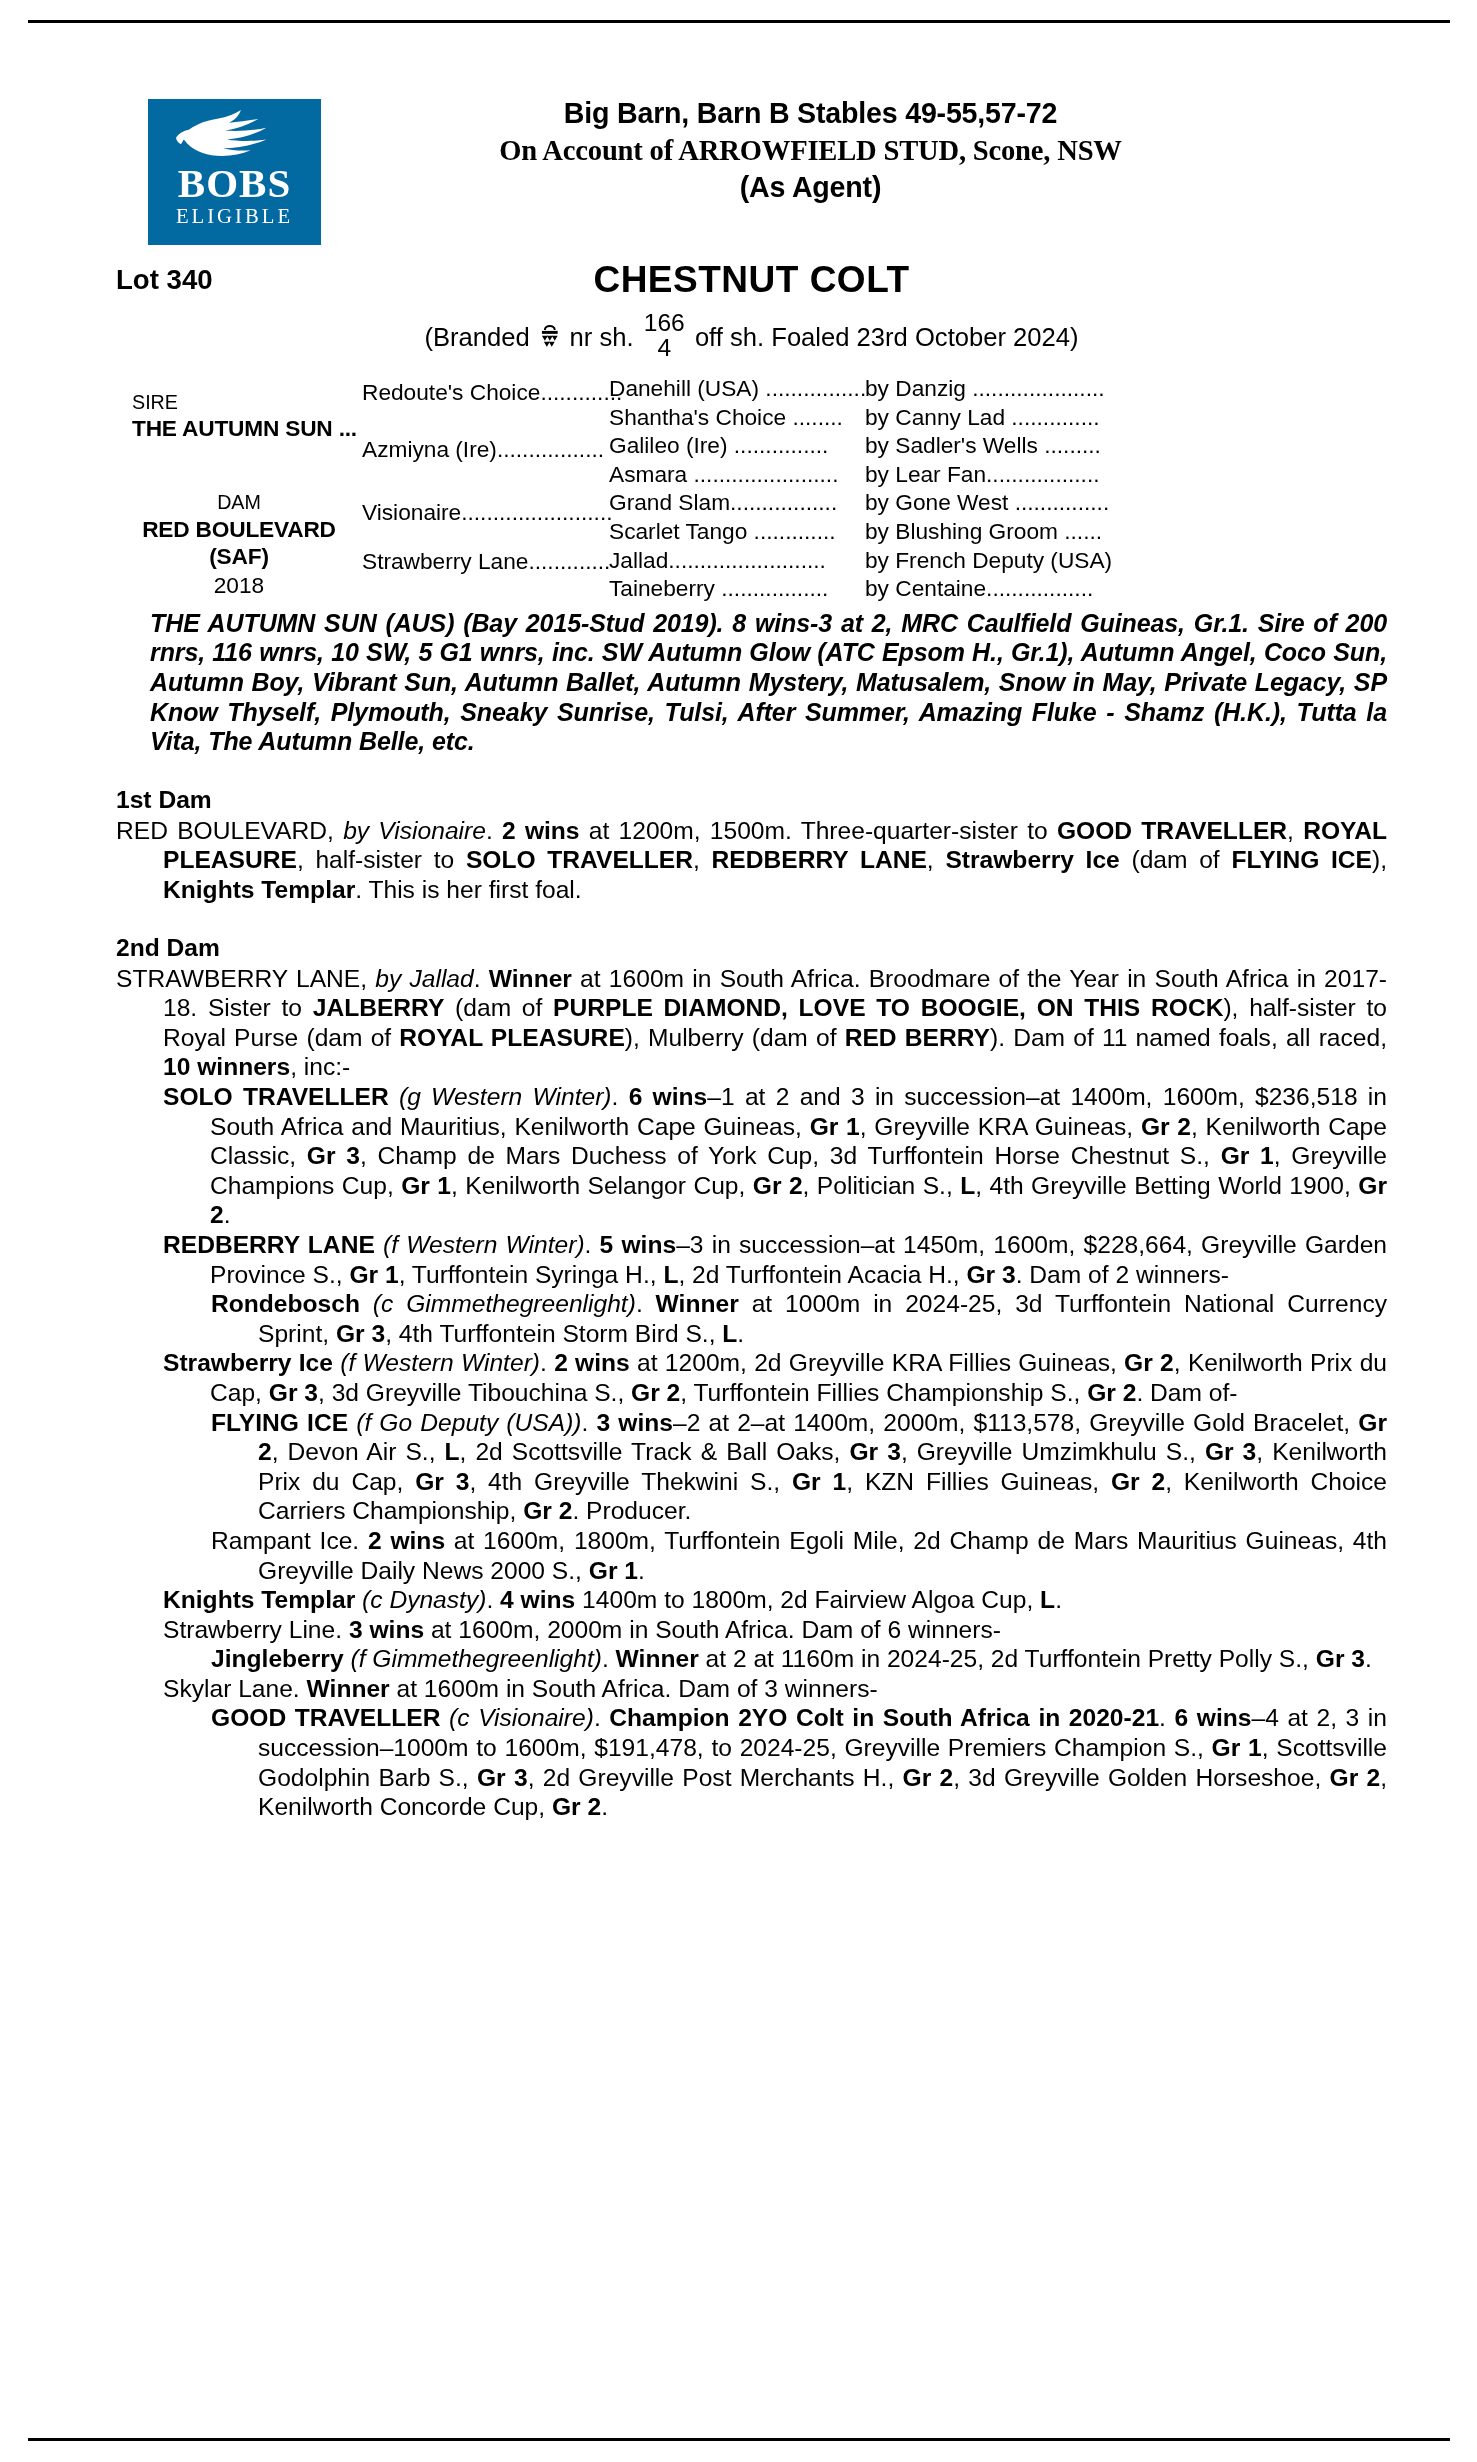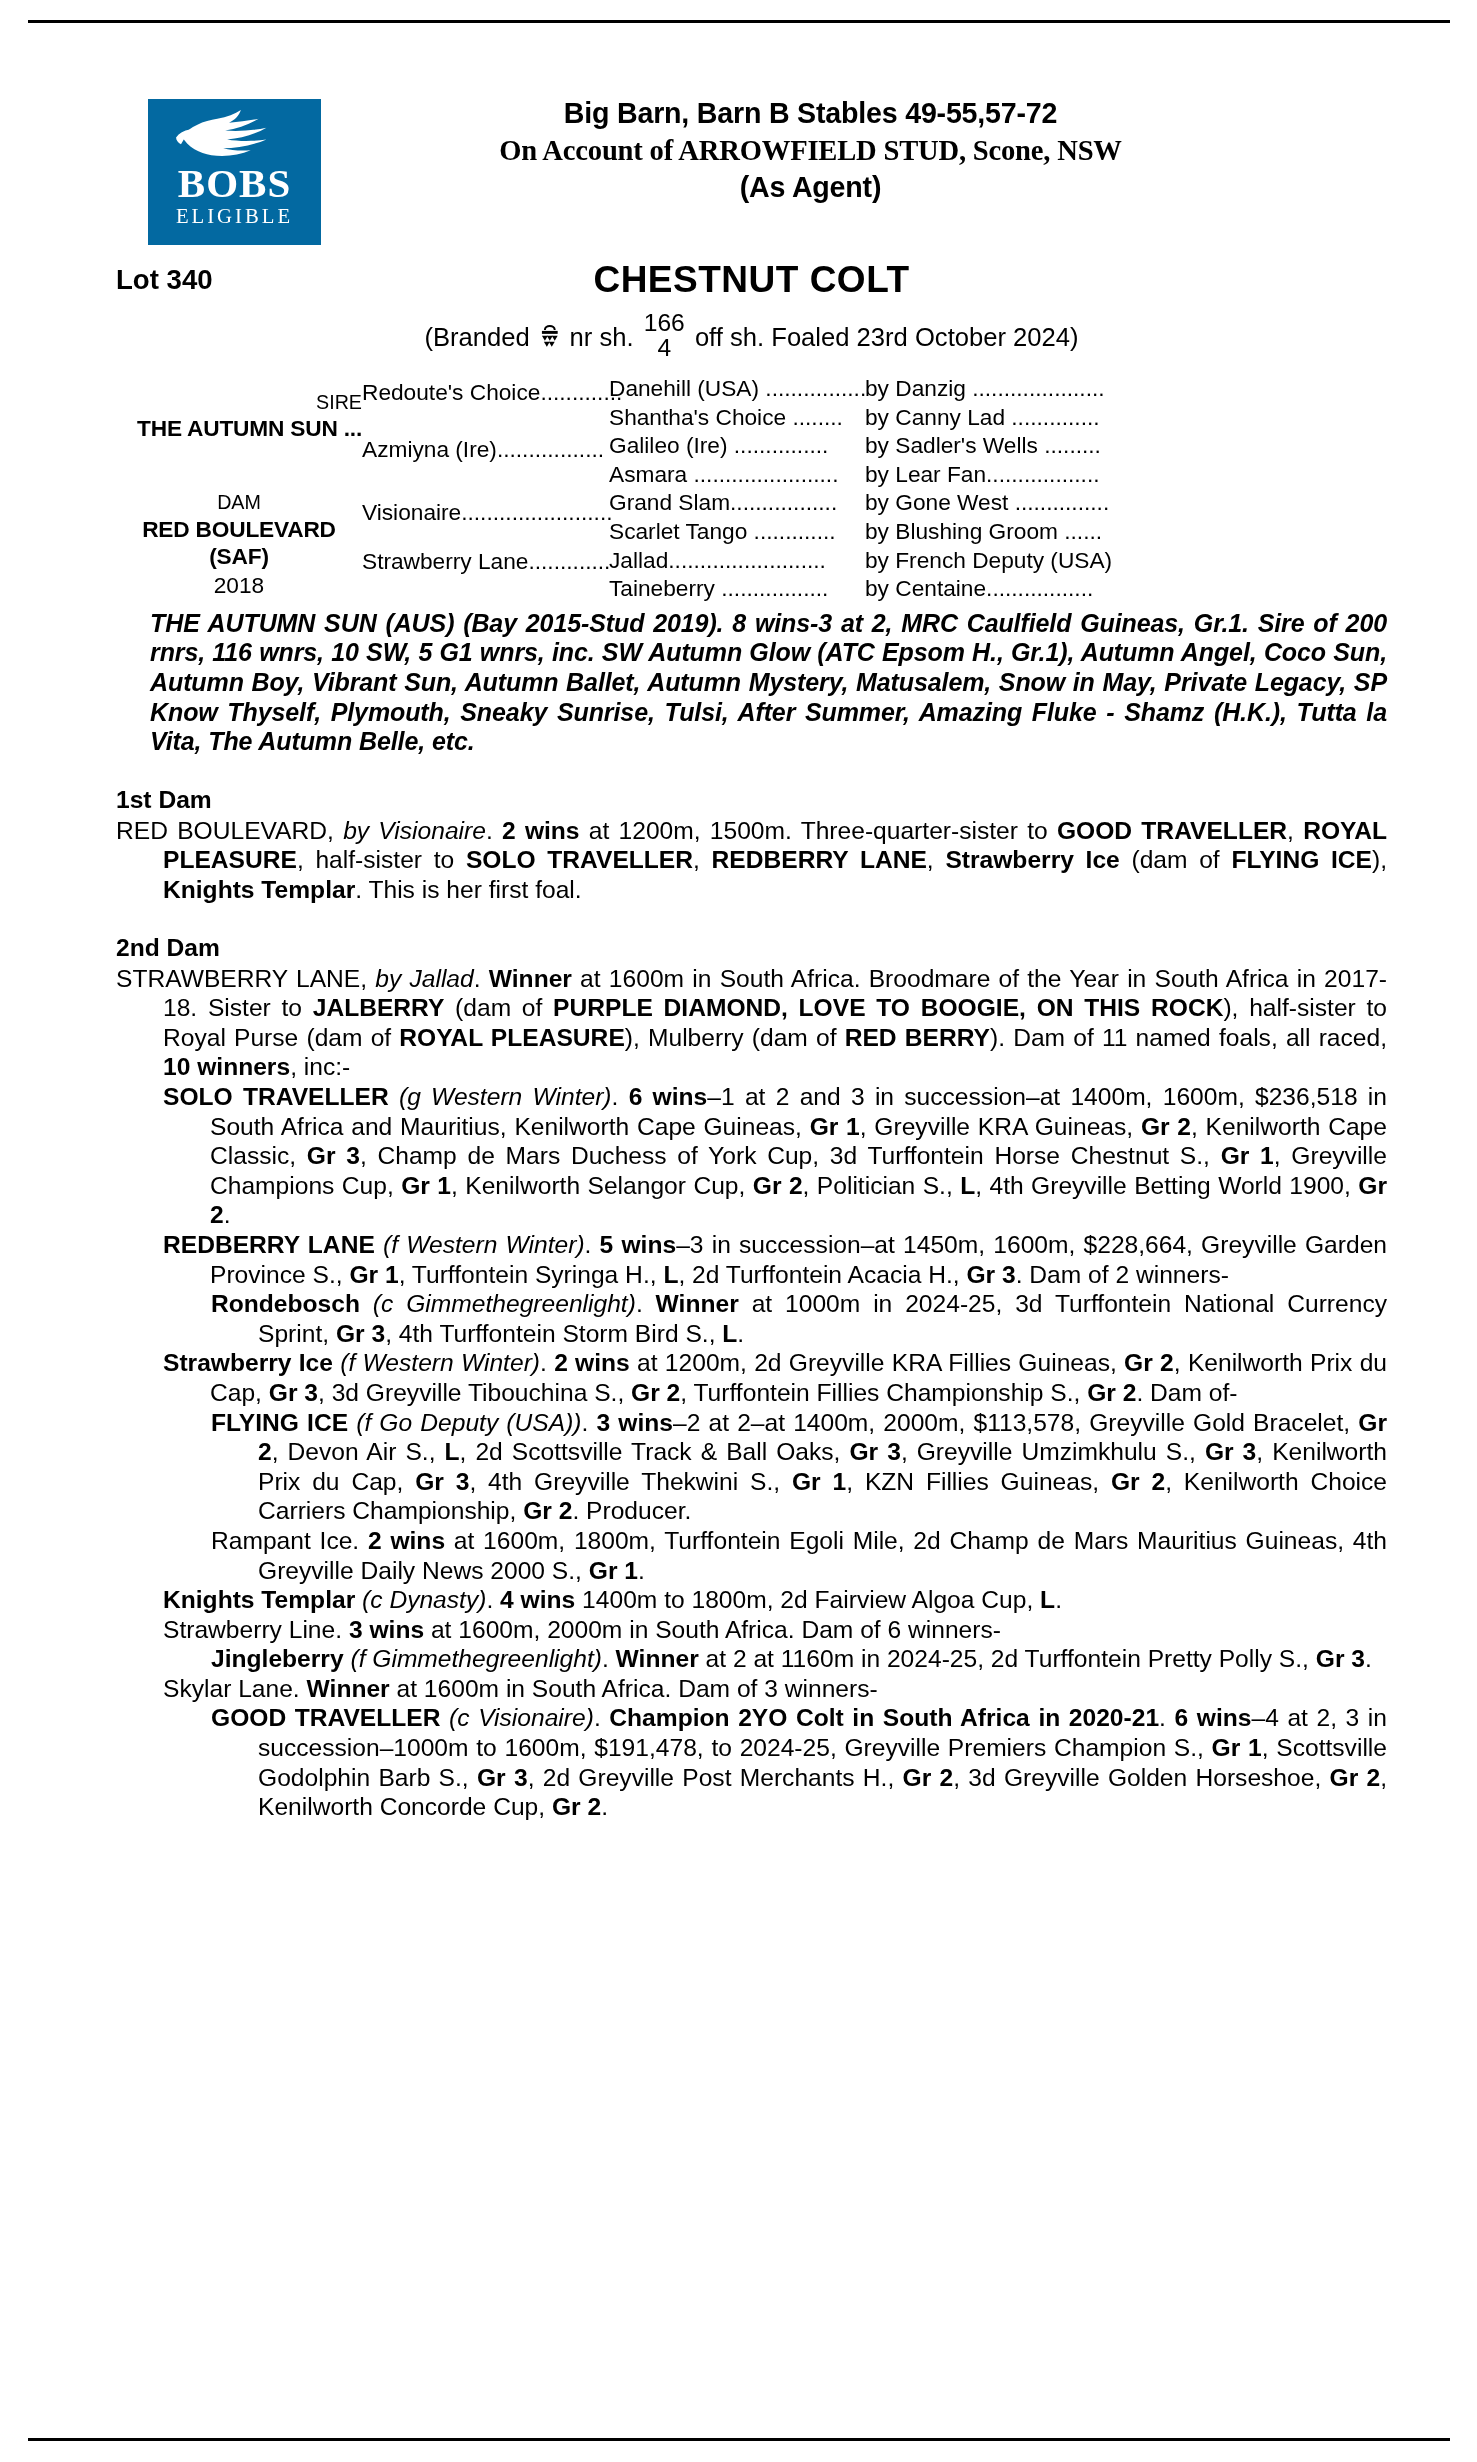--- a/index.html
+++ b/index.html
@@ -154,21 +154,21 @@
   .ped-name {
     font-weight: bold;
     font-size: 22.7px;
     line-height: 27.6px;
     letter-spacing: -0.2px;
   }
   .ped-year {
     font-size: 22.7px;
     line-height: 29.6px;
   }
-  .ped-sire-group { position:absolute; left:0; top:15.8px; width:246px; text-align:right;}
+  .ped-sire-group { position:absolute; left:16px; top:15.8px; width:246px; text-align:left;}
   .ped-dam-group  { position:absolute; left:0; top:116px; width:246px; text-align:center;}
 
   .ped-col2 {
     position: absolute;
     left: 246px; top: 0;
     width: 246px;
   }
   .ped-col2 div {
     line-height: 28.6px;
     white-space: nowrap;

